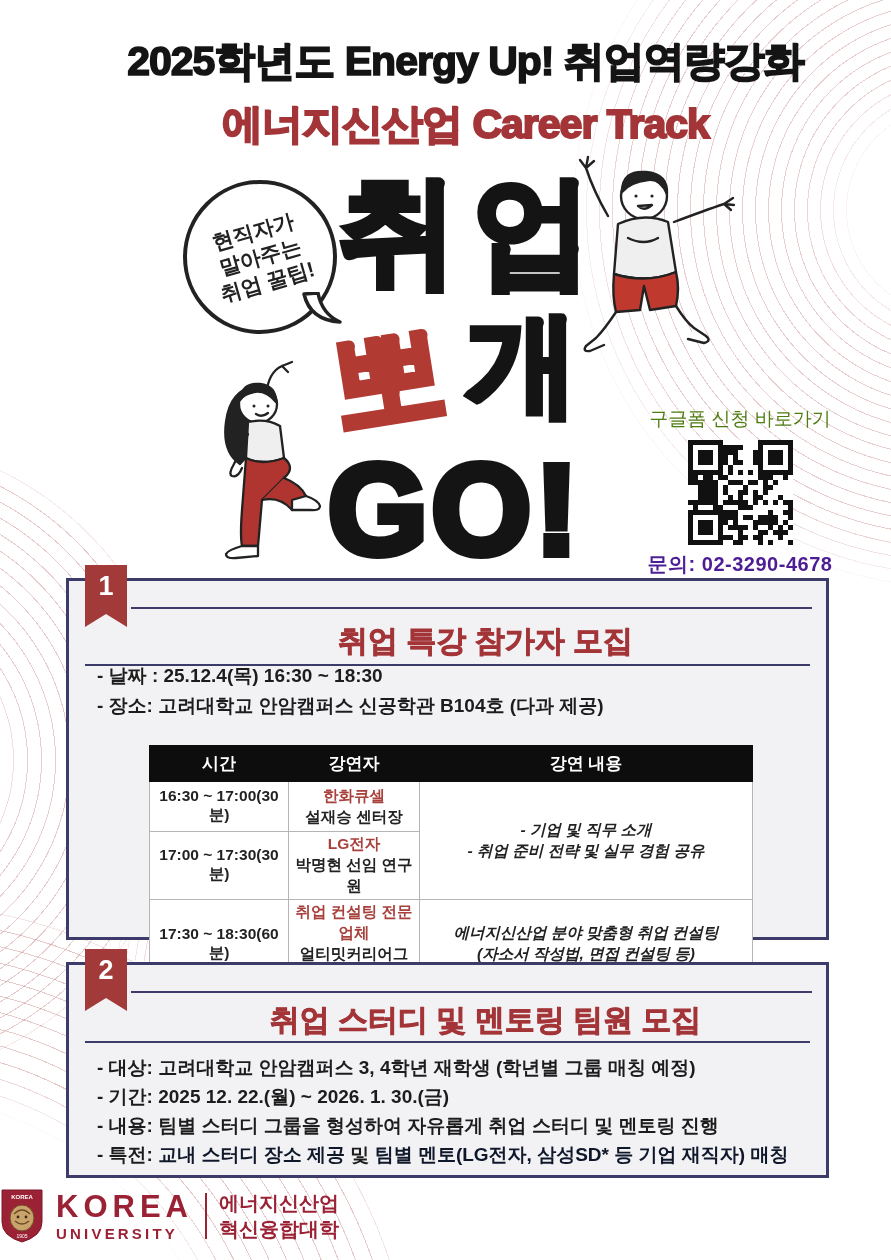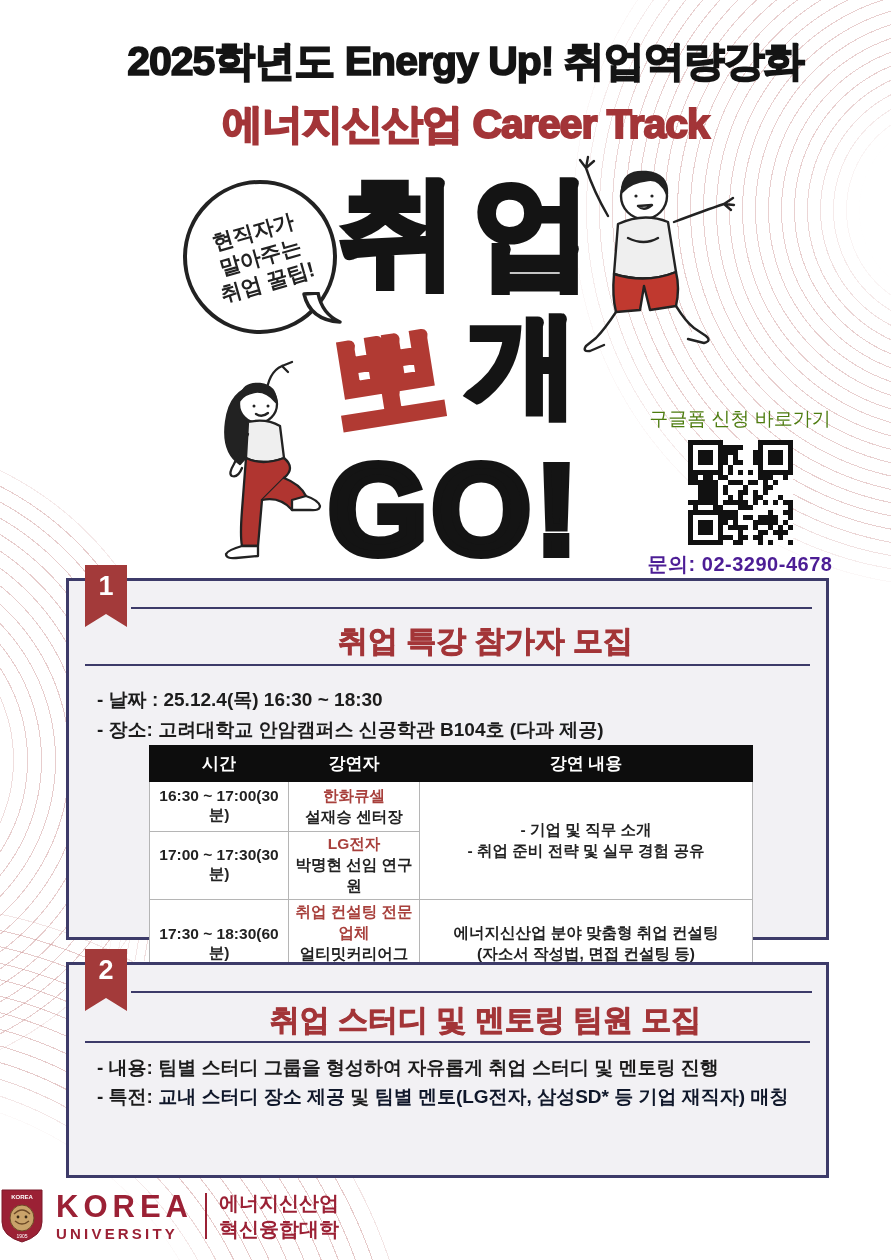--- a/index.html
+++ b/index.html
@@ -56,32 +56,32 @@
   .ribbon span{color:#fff;font-size:27px;font-weight:900;margin-top:6px;}
   .sec-line-top{position:absolute;left:62px;right:14px;top:26px;height:2px;background:#3d3b69;}
   .sec-line-bot{position:absolute;left:16px;right:16px;height:2px;background:#3d3b69;}
   .box1 .sec-line-bot{top:83px;}
   .box2 .sec-line-bot{top:76px;}
   .sec-title{position:absolute;left:0;width:100%;text-align:center;color:#a33538;font-weight:900;
     font-size:30px;margin-left:38px;-webkit-text-stroke:.8px #a33538;}
   .box1 .sec-title{top:40px;}
   .box2 .sec-title{top:35px;}
   .bullets{position:absolute;left:28px;font-size:19px;font-weight:800;color:#1c1c1c;}
-  .box1 .bullets{top:104px;line-height:30px;}
+  .box1 .bullets{top:80px;line-height:30px;}
   .box2 .bullets{top:88px;line-height:29px;}
   .red-t{color:#0f172a;}
   
   .sched{position:absolute;left:80px;top:164px;border-collapse:collapse;background:#fff;}
   .sched th{background:#0d0d0d;color:#fff;font-size:17px;font-weight:800;height:33px;border:1px solid #0d0d0d;}
   .sched td{border:1px solid #b5b5b5;text-align:center;font-size:15.5px;font-weight:700;color:#222;
     padding:2px 6px;background:#fff;}
   .c-time{width:136px;} .c-spk{width:128px;} .c-det{width:330px;}
   .r1{height:50px;} .r2{height:50px;} .r3{height:48px;}
   .org{color:#a8403c;display:block;} .nm{display:block;}
-  .det-line{display:block;}
+  .det-line{display:block;font-style:italic;}
   
   .footer{position:absolute;left:0;top:1188px;width:100%;display:flex;align-items:center;
     justify-content:flex-start;gap:12px;z-index:2;}
   .ku-word{color:#9b2135;text-align:left;line-height:1;}
   .ku1{font-size:31px;font-weight:900;letter-spacing:5px;}
   .ku2{font-size:15px;font-weight:700;letter-spacing:3.2px;margin-top:4px;}
   .fdiv{width:2px;height:46px;background:#9b2135;}
   .college{color:#9b2135;font-size:20px;font-weight:900;line-height:26px;text-align:left;}
 </style>
 </head>
@@ -359,20 +359,22 @@
   </div>
 
   <div class="secbox box2">
     <div class="ribbon">
       <span>2</span>
     </div>
     <div class="sec-line-top"></div>
     <div class="sec-title">취업 스터디 및 멘토링 팀원 모집</div>
     <div class="sec-line-bot"></div>
     <div class="bullets">
+      <div>- 대상: 고려대학교 안암캠퍼스 3, 4학년 재학생 (학년별 그룹 매칭 예정)</div>
+      <div>- 기간: 2025 12. 22.(월) ~ 2026. 1. 30.(금)</div>
       <div>- 내용:  팀별 스터디 그룹을 형성하여 자유롭게 취업 스터디 및 멘토링 진행</div>
       <div><span>- 특전: </span><span class="red-t">교내 스터디 장소 제공</span><span> 및 </span><span class="red-t">팀별 멘토(LG전자, 삼성SD* 등 기업 재직자) 매칭</span></div>
     </div>
   </div>
 
   <div class="footer">
     <svg width="44" height="56" viewBox="0 0 44 56">
       <path d="M2,2 H42 V34 Q42,48 22,54 Q2,48 2,34 Z" fill="#9b2135" stroke="#7c1a2b" stroke-width="1"></path>
       <rect x="5" y="5" width="34" height="8" fill="#9b2135"></rect>
       <text x="22" y="11" text-anchor="middle" font-size="6" fill="#fff" font-weight="bold" font-family="Liberation Sans, sans-serif">KOREA</text>

